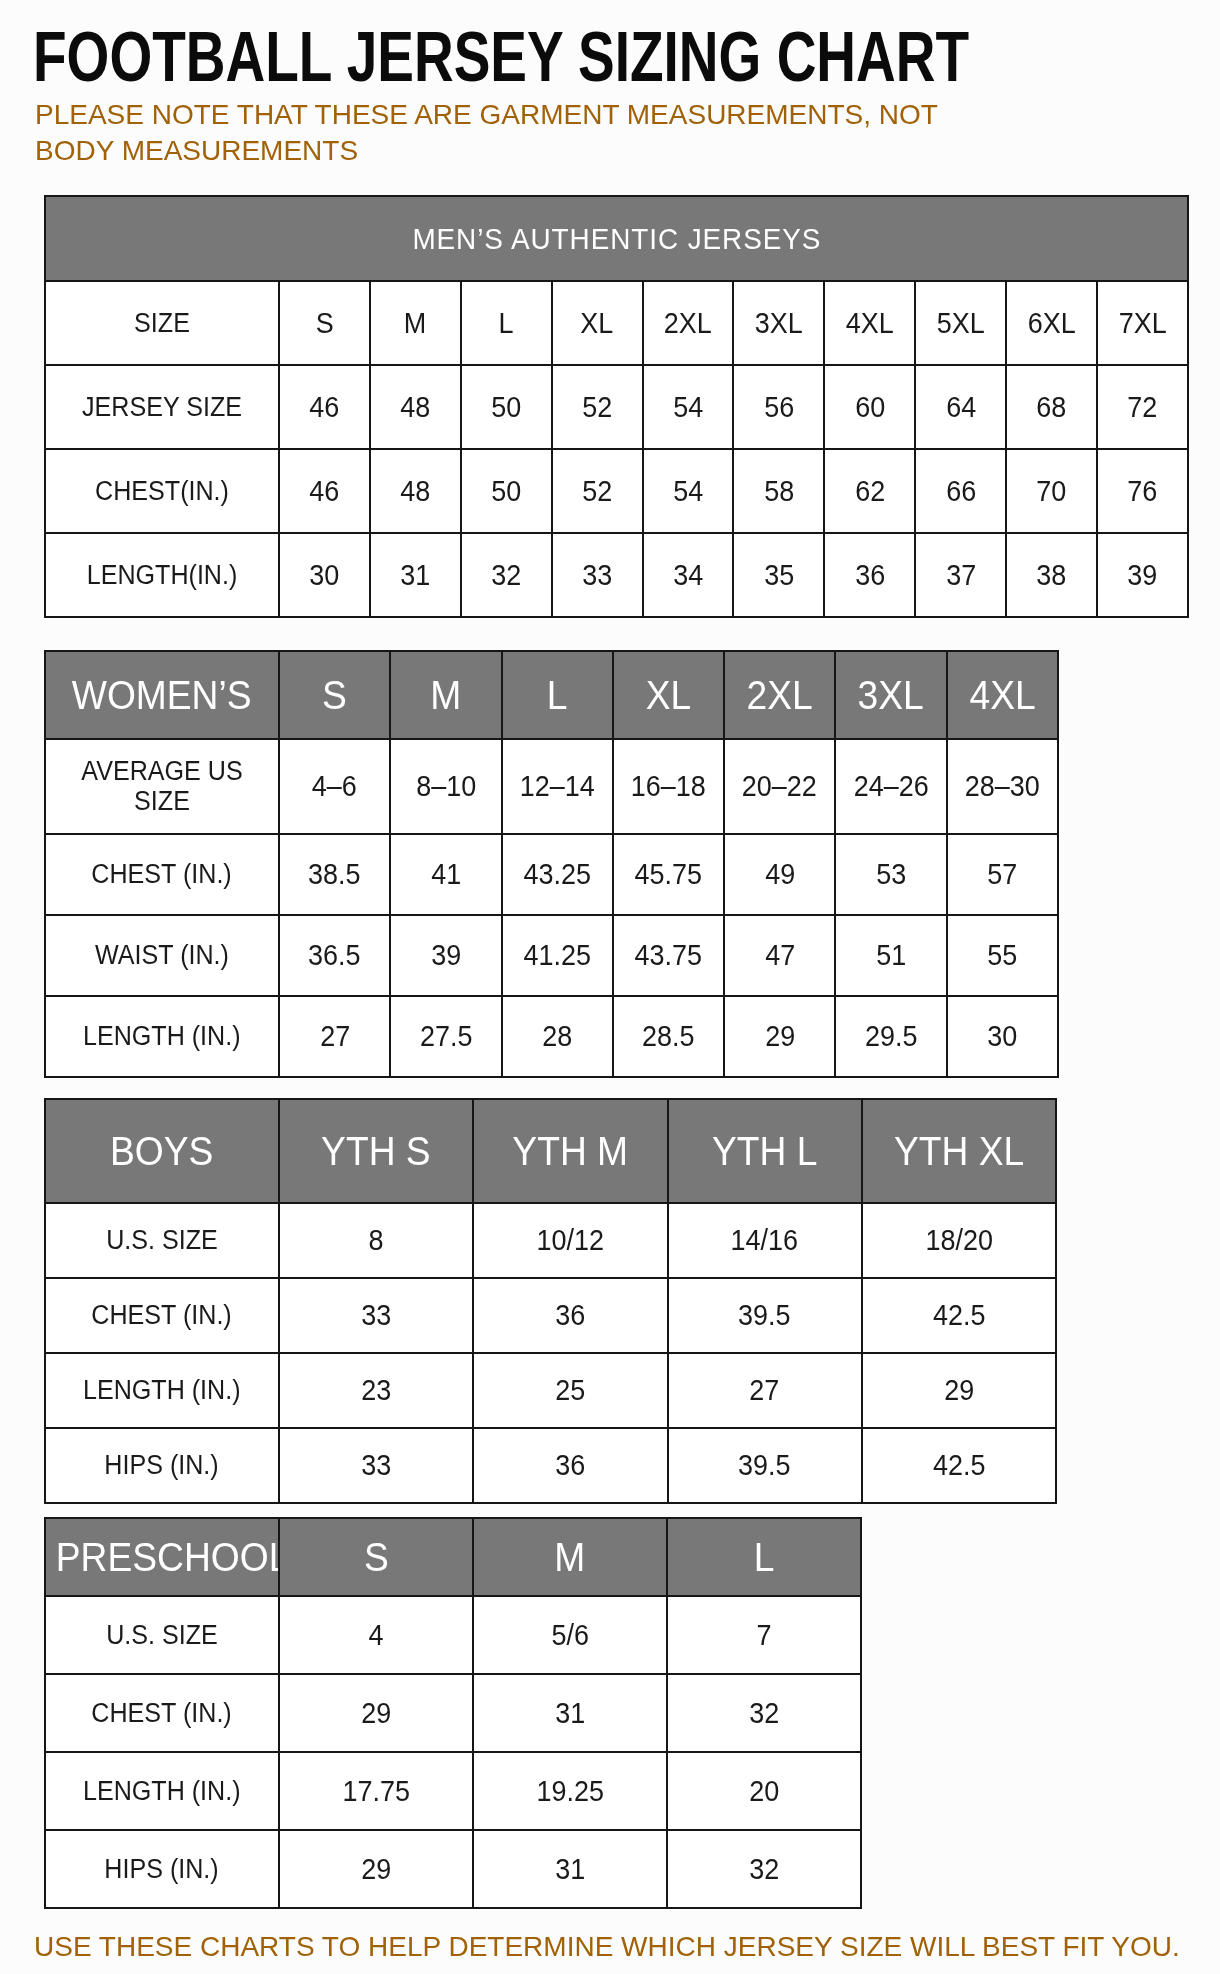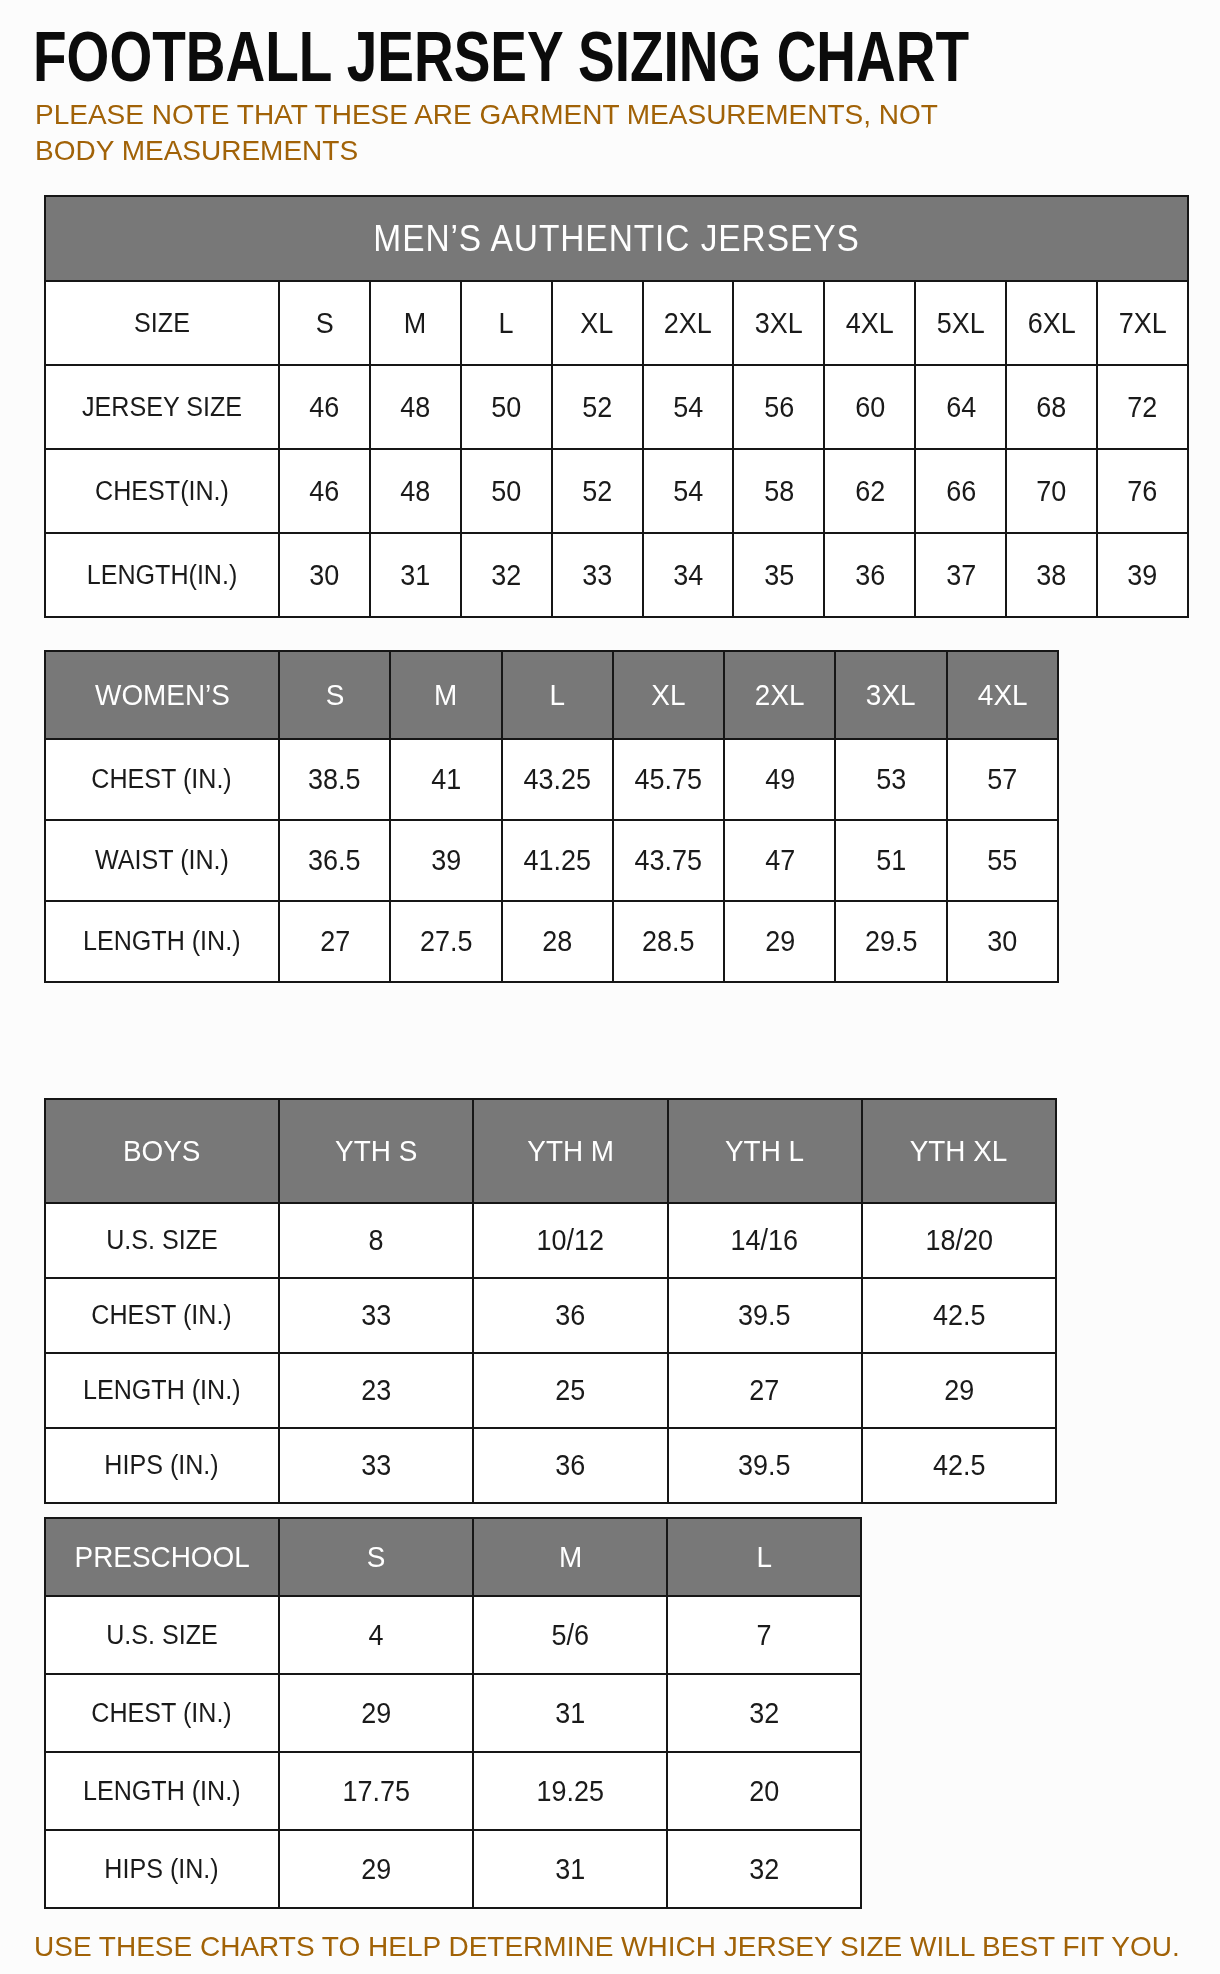--- a/index.html
+++ b/index.html
@@ -41,22 +41,22 @@
     border:2px solid #161616;
     text-align:center;
     vertical-align:middle;
     overflow:hidden;
   }
   td.banner, td.header-cell {
     background:#787878;
     color:#ffffff;
     border-bottom:5px solid #0f0f0f;
   }
-  td.banner { font-size:36px; letter-spacing:1px; }
-  td.header-cell { font-size:30px; }
+  td.banner { font-size:30px; letter-spacing:1px; }
+  td.header-cell { font-size:40px; }
   td.row-label { font-size:27px; padding:16px 26px; }
   td.value-cell { font-size:29px; }
   .cnd { display:inline-block; transform:scaleX(0.93); line-height:1.12; }
 
   
   #mens-table      { left:44px; top:195px;  width:1145px; }
   #womens-table    { left:44px; top:650px;  width:1015px; }
   #boys-table      { left:44px; top:1098px; width:1013px; }
   #preschool-table { left:44px; top:1517px; width:818px;  }
 
@@ -168,20 +168,30 @@
         <td class="header-cell"><span class="cnd">WOMEN’S</span></td>
         <td class="header-cell"><span class="cnd">S</span></td>
         <td class="header-cell"><span class="cnd">M</span></td>
         <td class="header-cell"><span class="cnd">L</span></td>
         <td class="header-cell"><span class="cnd">XL</span></td>
         <td class="header-cell"><span class="cnd">2XL</span></td>
         <td class="header-cell"><span class="cnd">3XL</span></td>
         <td class="header-cell"><span class="cnd">4XL</span></td>
       </tr>
       <tr class="data">
+        <td class="row-label"><span class="cnd">AVERAGE US SIZE</span></td>
+        <td class="value-cell"><span class="cnd">4–6</span></td>
+        <td class="value-cell"><span class="cnd">8–10</span></td>
+        <td class="value-cell"><span class="cnd">12–14</span></td>
+        <td class="value-cell"><span class="cnd">16–18</span></td>
+        <td class="value-cell"><span class="cnd">20–22</span></td>
+        <td class="value-cell"><span class="cnd">24–26</span></td>
+        <td class="value-cell"><span class="cnd">28–30</span></td>
+      </tr>
+      <tr class="data">
         <td class="row-label"><span class="cnd">CHEST (IN.)</span></td>
         <td class="value-cell"><span class="cnd">38.5</span></td>
         <td class="value-cell"><span class="cnd">41</span></td>
         <td class="value-cell"><span class="cnd">43.25</span></td>
         <td class="value-cell"><span class="cnd">45.75</span></td>
         <td class="value-cell"><span class="cnd">49</span></td>
         <td class="value-cell"><span class="cnd">53</span></td>
         <td class="value-cell"><span class="cnd">57</span></td>
       </tr>
       <tr class="data">

